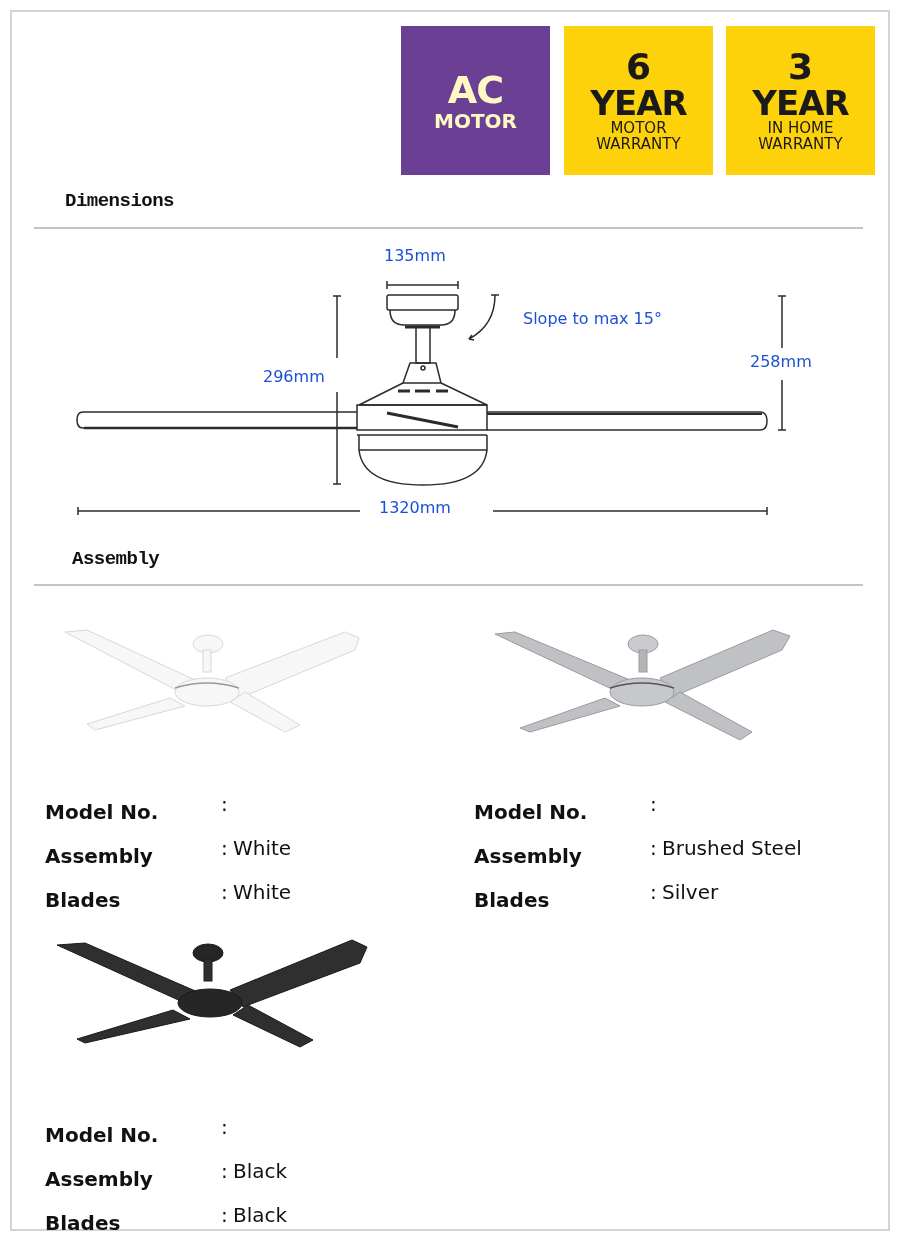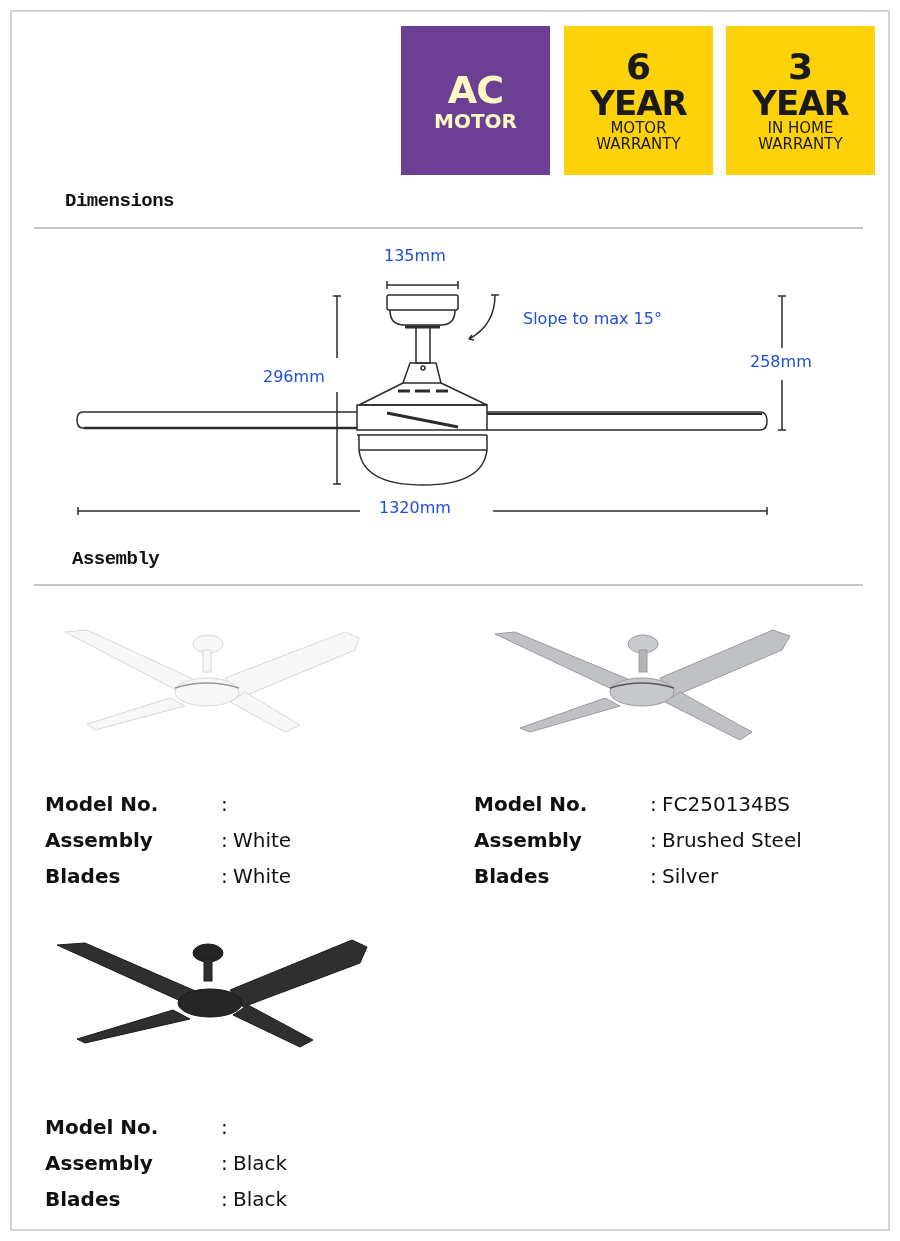--- a/index.html
+++ b/index.html
@@ -38,21 +38,21 @@
   
   .diagram { position: absolute; left: 0; top: 230px; width: 900px; height: 310px; }
   .dim-label { position: absolute; font-size: 16px; color: #1d4ed8; background: #fff; white-space: nowrap; }
 
   
   .fan-img { position: absolute; }
   .spec {
     position: absolute; font-size: 20px; line-height: 36px; color: #111;
   }
   .spec .row { display: flex; }
-  .spec .k { font-weight: bold; width: 176px; }
+  .spec .k { font-weight: bold; width: 176px; margin-top: 8px; }
   .spec .sep { width: 12px; }
 </style>
 </head>
 <body>
 
 <div class="page-frame"></div>
 
 <div class="badge badge-ac">
   <div class="big">AC</div>
   <div class="sub">MOTOR</div>
@@ -187,21 +187,20 @@
     <span class="k">Blades</span>
     <span class="sep">:</span>
     <span>White</span>
   </div>
 </div>
 
 <div class="spec" style="left:474px; top:786px;">
   <div class="row">
     <span class="k">Model No.</span>
     <span class="sep">:</span>
-    <span>FC250134BS</span>
   </div>
   <div class="row">
     <span class="k">Assembly</span>
     <span class="sep">:</span>
     <span>Brushed Steel</span>
   </div>
   <div class="row">
     <span class="k">Blades</span>
     <span class="sep">:</span>
     <span>Silver</span>

